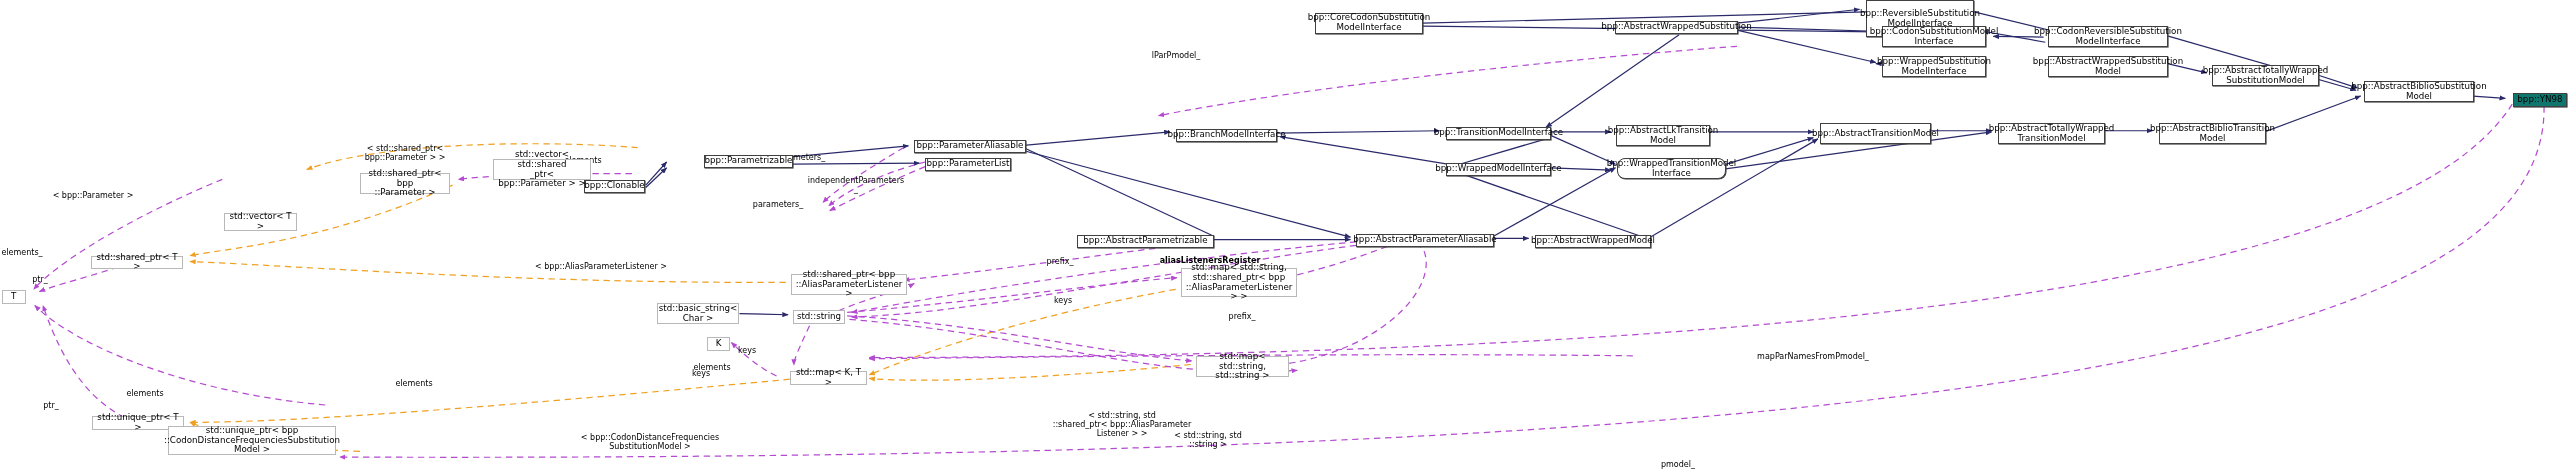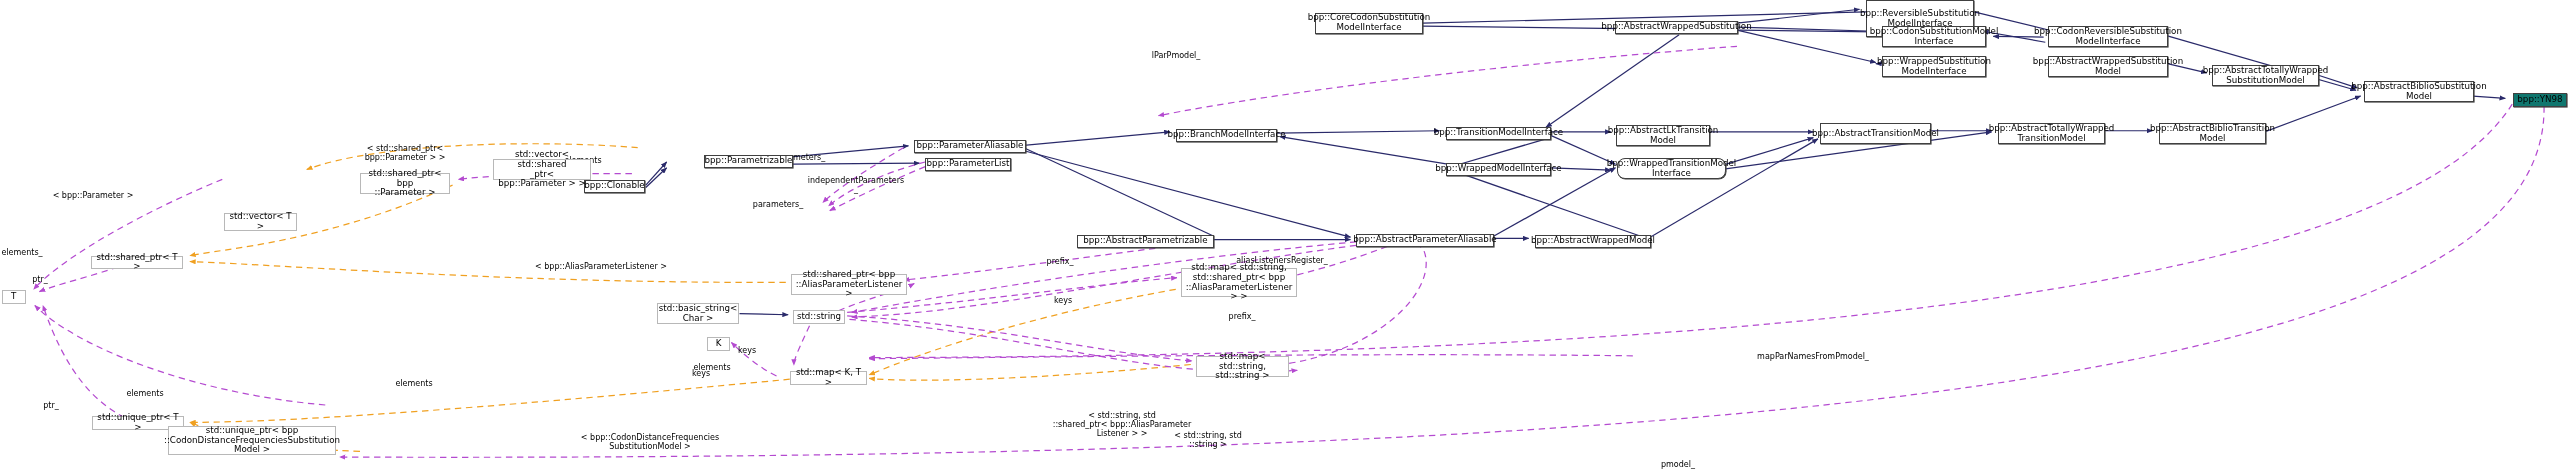--- a/index.html
+++ b/index.html
@@ -249,19 +249,19 @@
       <div class="elabel" style="left: 650px; top: 433px;">&lt; bpp::CodonDistanceFrequencies
 SubstitutionModel &gt;</div>
       <div class="elabel" style="left: 1122px; top: 411px;">&lt; std::string, std
 ::shared_ptr&lt; bpp::AliasParameter
 Listener &gt; &gt;</div>
       <div class="elabel" style="left: 1208px; top: 431px;">&lt; std::string, std
 ::string &gt;</div>
       <div class="elabel" style="left: 1060px; top: 257px;">prefix_</div>
       <div class="elabel" style="left: 1242px; top: 312px;">prefix_</div>
       <div class="elabel" style="left: 1063px; top: 296px;">keys</div>
-      <div class="elabel" style="left: 1282px; top: 256px;">aliasListenersRegister_</div>
+      <div class="elabel" style="left: 1212px; top: 256px; font-weight: bold;">aliasListenersRegister_</div>
       <div class="elabel" style="left: 1813px; top: 352px;">mapParNamesFromPmodel_</div>
       <div class="elabel" style="left: 1678px; top: 460px;">pmodel_</div>
     </div>
 
 </div>
 
 
 </body></html>

